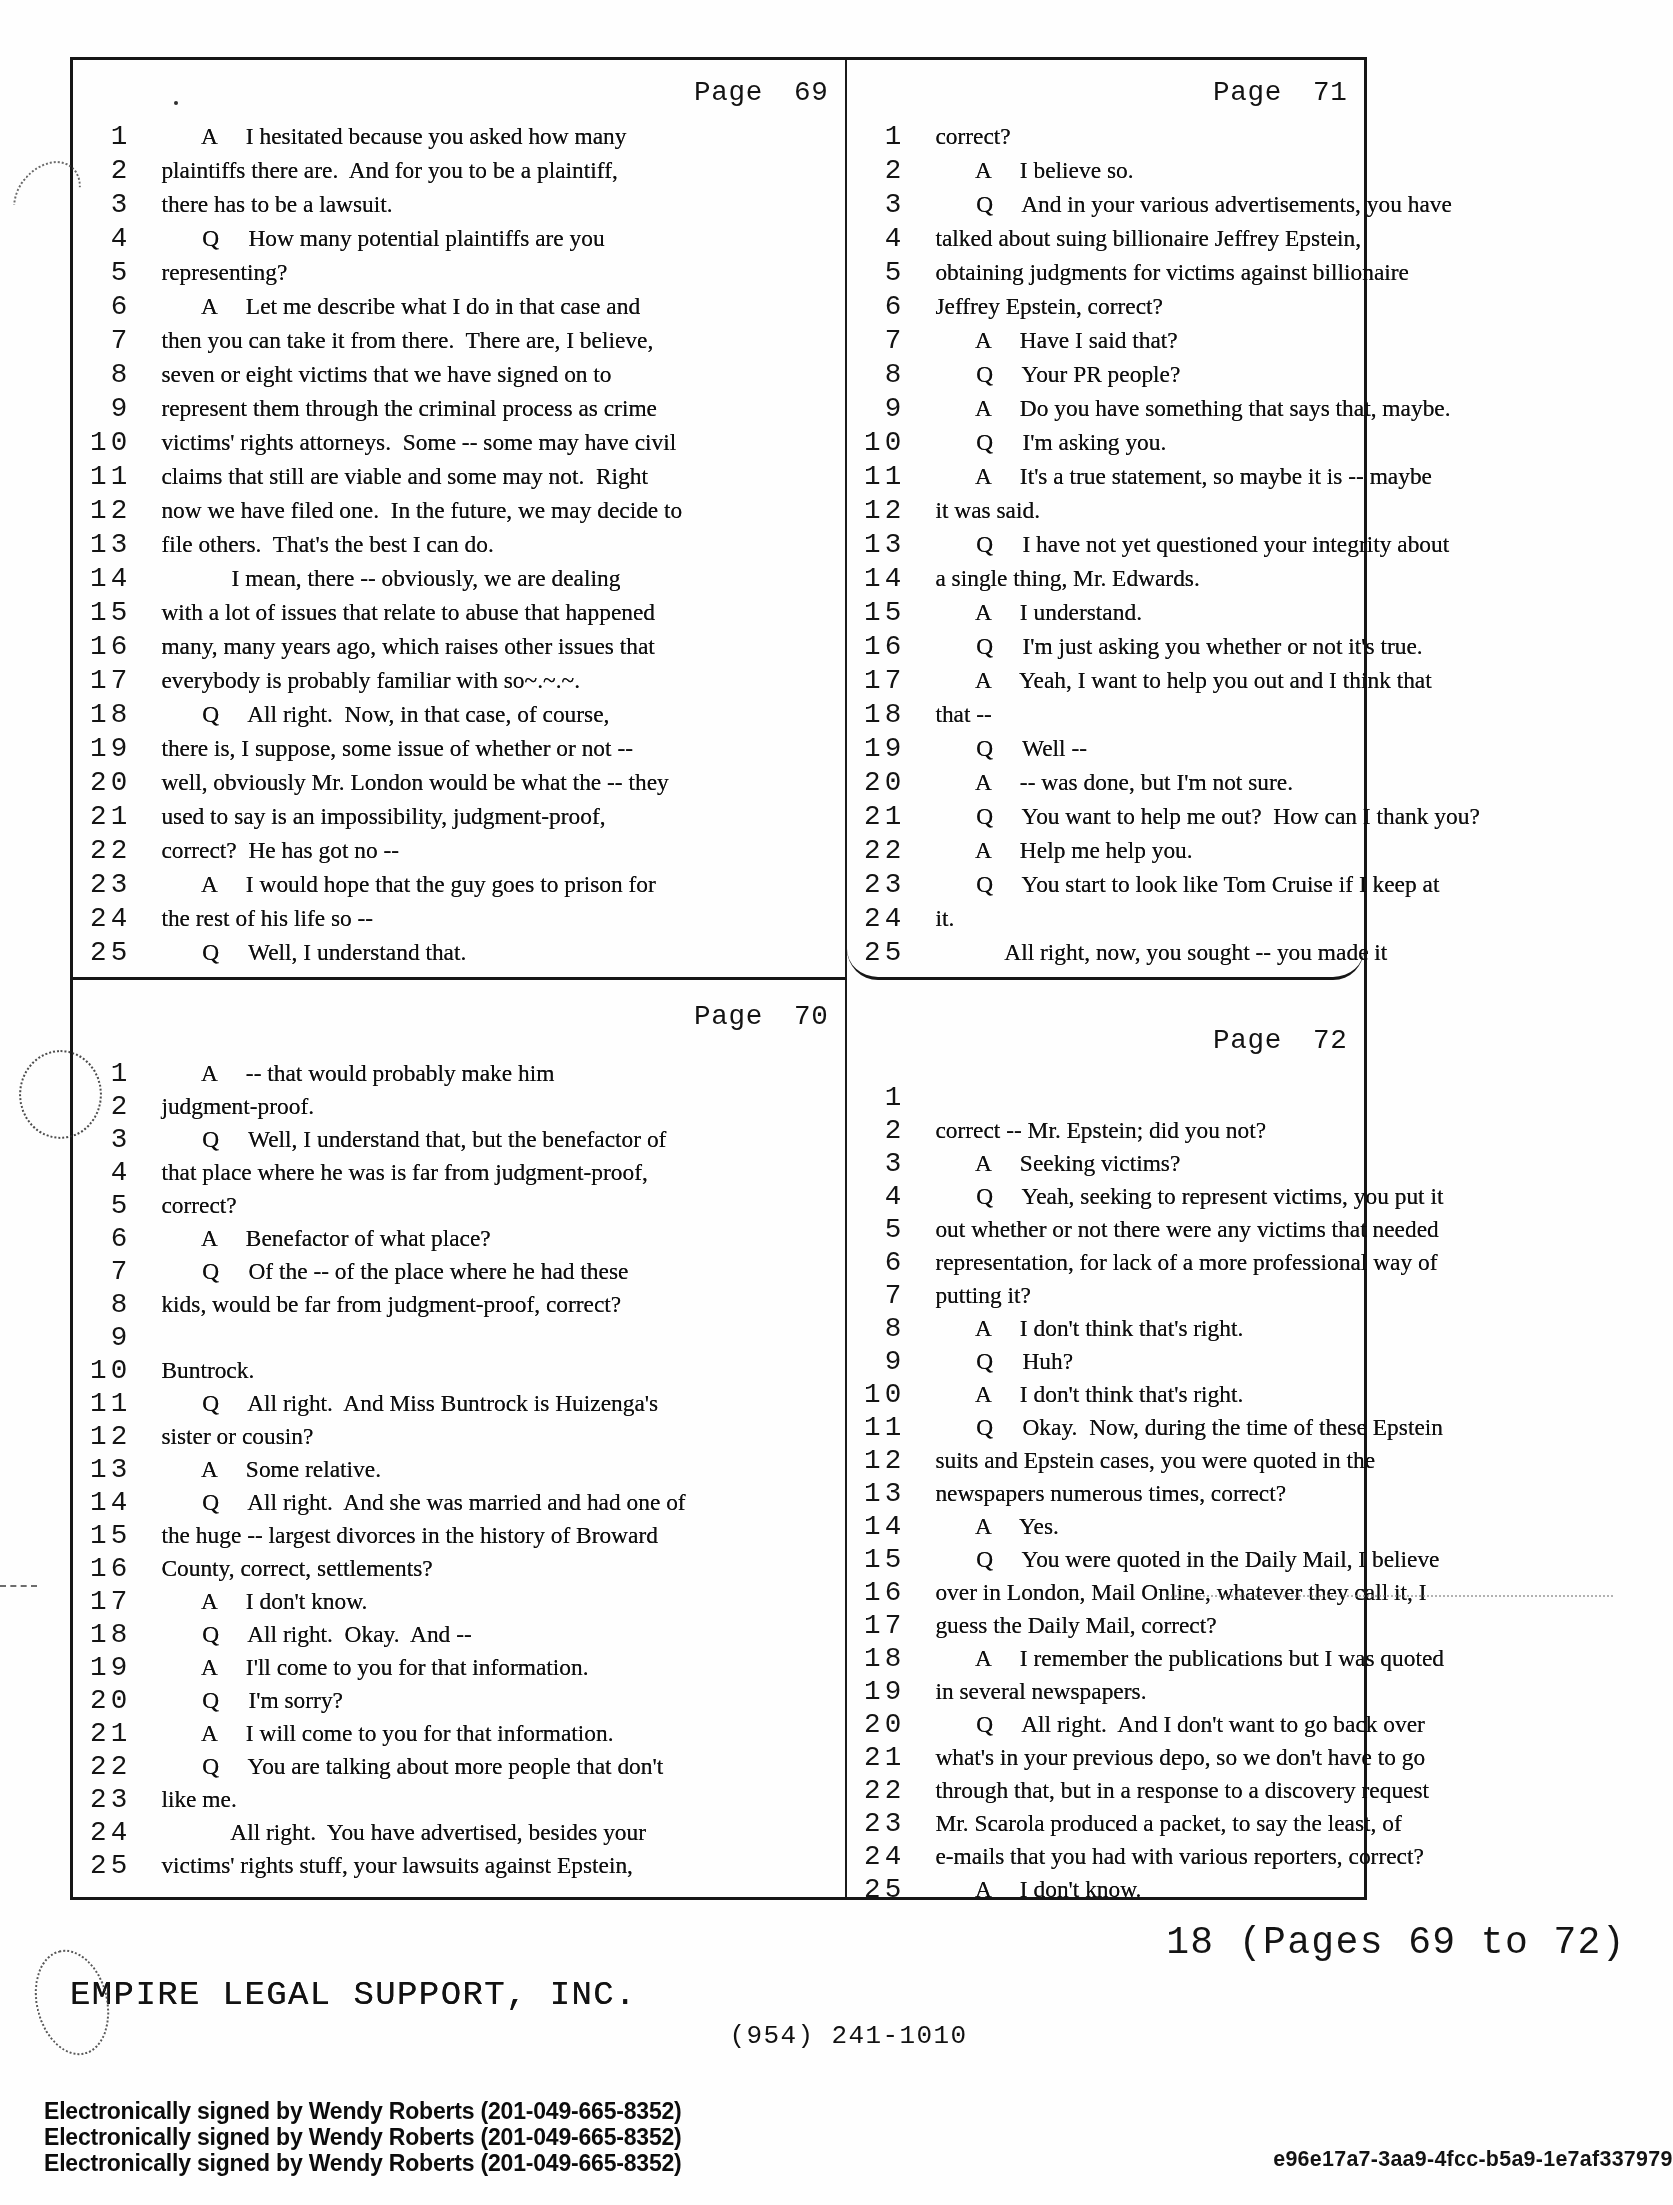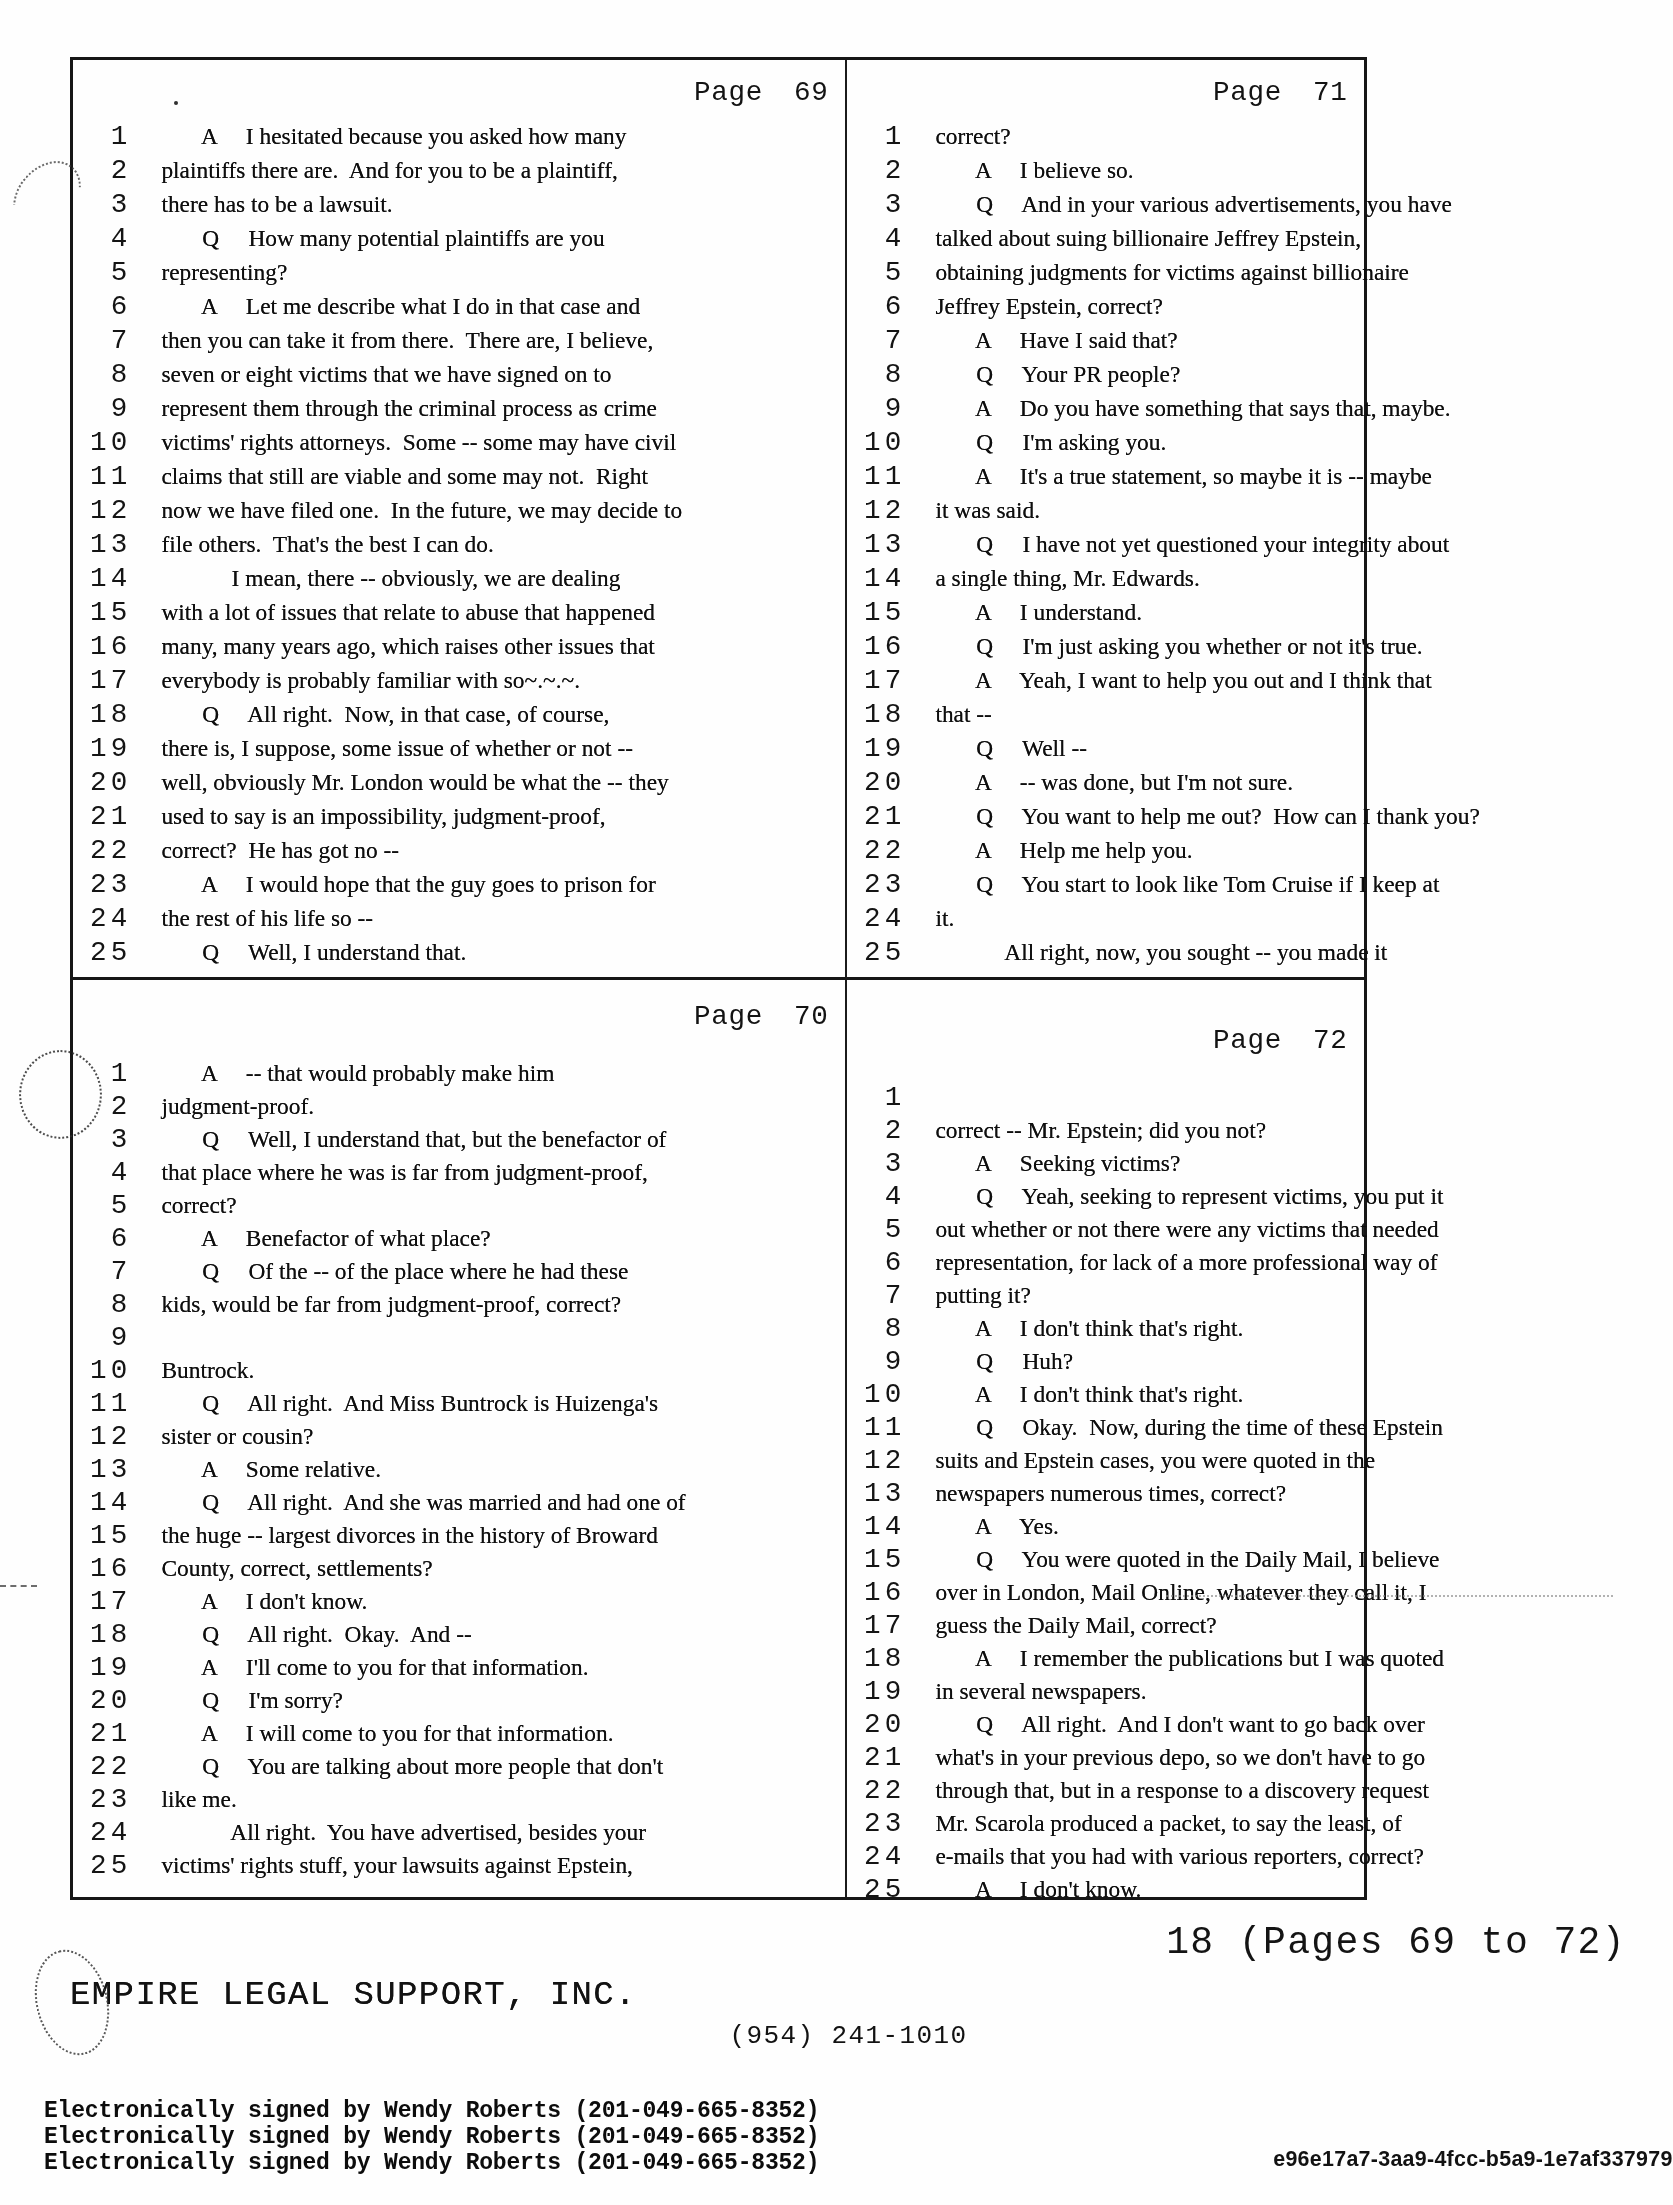--- a/index.html
+++ b/index.html
@@ -12,21 +12,21 @@
 
   
   .box{
     position:absolute;left:70px;top:57px;width:1297px;height:1843px;
     border:3.4px solid #161616;box-sizing:border-box;
     display:grid;grid-template-columns:774px 1fr;grid-template-rows:920px 1fr;
     background:transparent;
   }
   .quad{position:relative;box-sizing:border-box;--lh:34px;}
   .quad.tl{grid-area:1/1;border-right:2.8px solid #1b1b1b;border-bottom:3.4px solid #161616;}
-  .quad.tr{grid-area:1/2;border-bottom:3.4px solid #161616;}
+  .quad.tr{grid-area:1/2;border-bottom:3.4px solid #161616;border-radius:31px;}
   .quad.bl{grid-area:2/1;border-right:2.8px solid #1b1b1b;--lh:33px;}
   .quad.br{grid-area:2/2;margin-top:24px;--lh:33px;}
 
   .page-header{
     position:absolute;top:16.5px;right:16.5px;
     font-family:"Liberation Mono","DejaVu Sans Mono",monospace;
     font-size:27.6px;word-spacing:13.8px;letter-spacing:0.7px;color:#131313;
   }
   .bl .page-header,.br .page-header{top:20.7px;}
 
@@ -57,21 +57,21 @@
     font-size:34px;letter-spacing:1.4px;color:#121212;
     text-shadow:0 0 0.4px rgba(0,0,0,.8);
   }
   .phone{
     position:absolute;top:2021px;left:70px;width:1557px;text-align:center;
     font-family:"Liberation Mono","DejaVu Sans Mono",monospace;
     font-size:26px;letter-spacing:1.4px;color:#121212;
   }
   .signatures{
     position:absolute;left:44px;top:2098px;
-    font-family:Liberation Mono, monospace;
+    font-family:Liberation Sans, sans-serif;
     font-weight:bold;font-size:23px;line-height:26px;color:#0c0c0c;
     letter-spacing:-0.2px;
   }
   .doc-hash{
     position:absolute;right:1.4px;top:2147px;
     font-family:"Liberation Sans","DejaVu Sans",sans-serif;
     font-weight:bold;font-size:21.4px;color:#121212;letter-spacing:0.3px;
   }
 
   

